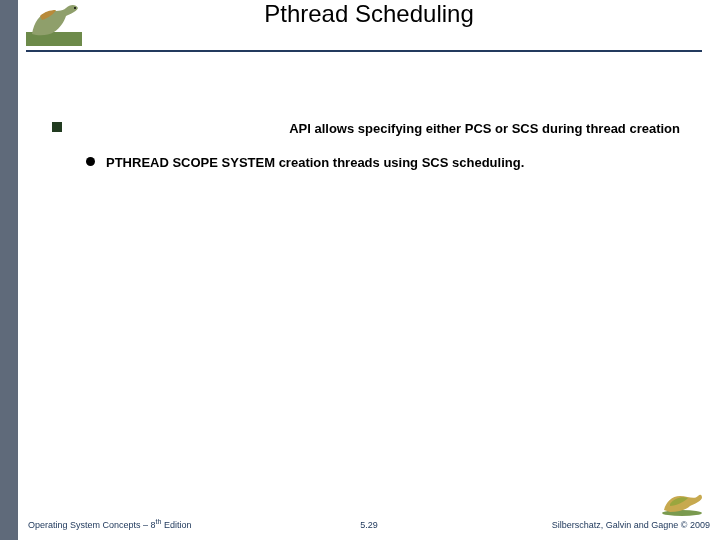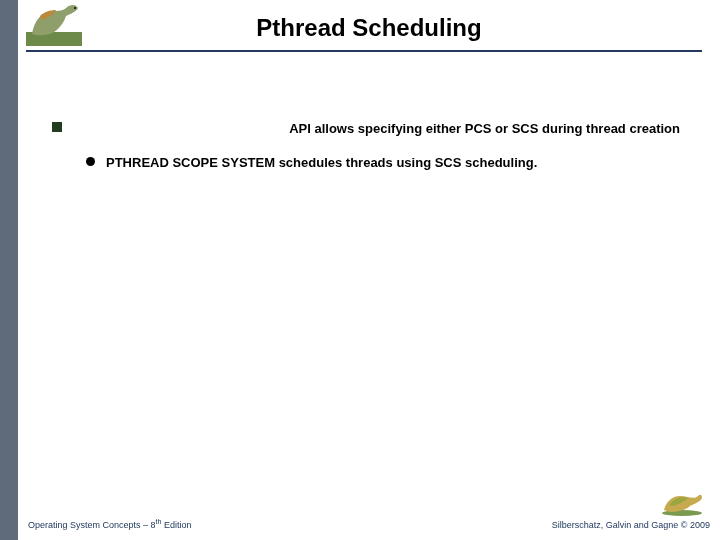--- a/index.html
+++ b/index.html
@@ -25,23 +25,22 @@
     height: 56px;
   }
   .logo-top {
     position: absolute;
     left: 8px; top: 2px;
     width: 56px; height: 44px;
   }
   .title {
     text-align: center;
     font-size: 24px;
-    font-weight: bold;
+    font-weight: normal;
     color: #000;
-    padding-top: 14px;
   }
   .rule {
     position: absolute;
     left: 26px;
     top: 50px;
     width: 676px;
     height: 2px;
     background: #233a5e;
   }
   .content {
@@ -125,27 +124,28 @@
     <path d="M14 14 C18 10 24 8 30 8 C28 12 22 16 16 18 Z" fill="#b88a3a"></path>
     <circle cx="49" cy="6" r="1" fill="#000"></circle>
   </svg>
   <div class="title">Pthread Scheduling</div>
 </div>
 
 <div class="rule"></div>
 
 <div class="content">
   <div class="l1">API allows specifying either PCS or SCS during thread creation</div>
-  <div class="l2">PTHREAD SCOPE SYSTEM schedules threads using SCS scheduling.</div>
+  <div class="l2">PTHREAD SCOPE SYSTEM creation threads using SCS scheduling.</div>
 </div>
 
 <svg class="logo-bottom" viewBox="0 0 44 30">
   <ellipse cx="22" cy="27" rx="20" ry="3" fill="#7a9a4f"></ellipse>
   <path d="M4 24 C6 16 12 10 20 10 C28 10 34 14 38 10 C40 8 42 8 42 12 C40 16 34 18 30 20 C26 24 18 26 10 26 Z" fill="#c7a94f"></path>
   <path d="M10 18 C14 12 22 10 28 12 C24 16 16 20 10 20 Z" fill="#9aa63e"></path>
 </svg>
 
 <div class="footer">
   <div class="foot-left">
     <span>Operating System Concepts – 8</span><sup>th</sup><span> Edition</span>
   </div>
+  <div class="foot-center">5.29</div>
   <div class="foot-right">Silberschatz, Galvin and Gagne © 2009</div>
 </div>
 
 </body></html>

